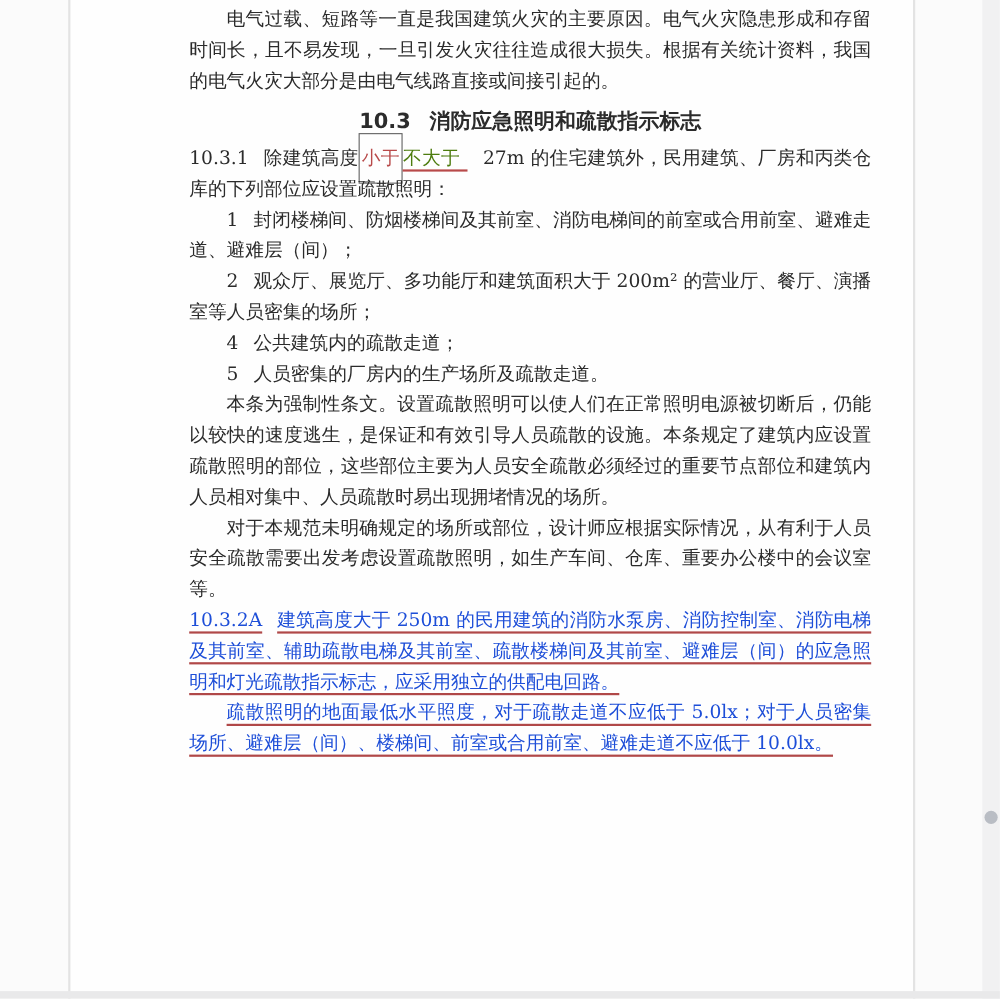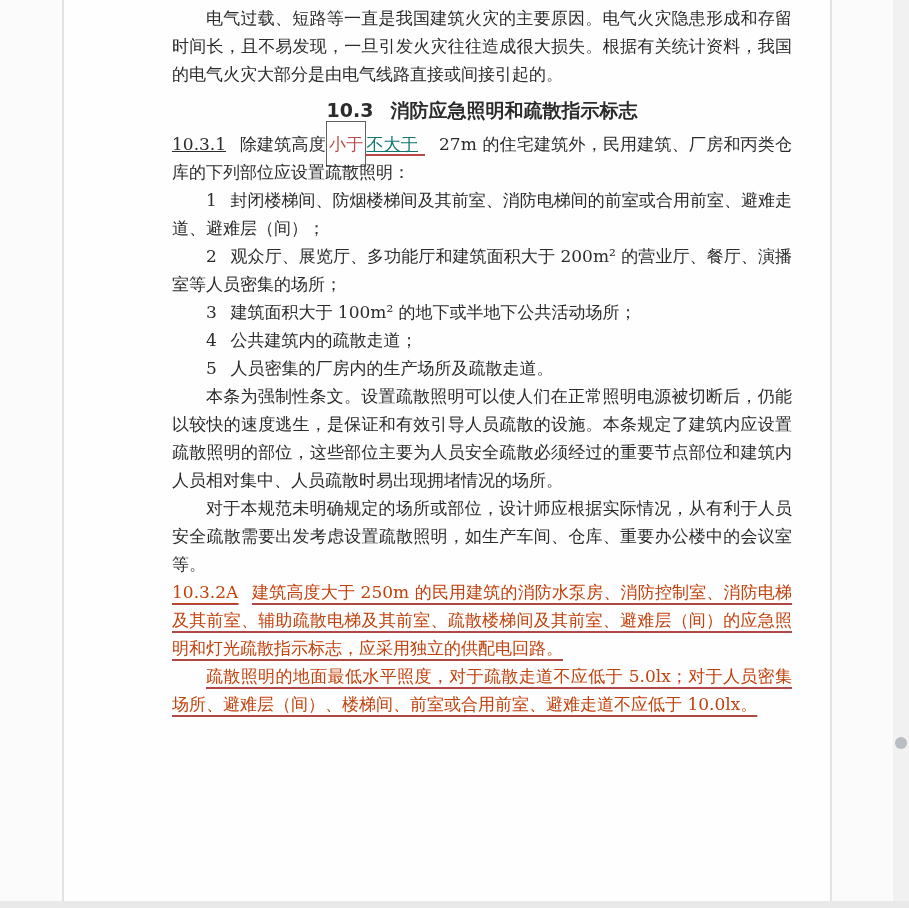--- a/index.html
+++ b/index.html
@@ -74,40 +74,39 @@
   .doc-content p { margin: 0; }
   .indent { text-indent: 2em; }
   .section-heading {
     text-align: center;
     font-weight: bold;
     font-size: 19px;
     font-family: "DejaVu Sans", "Liberation Sans", sans-serif;
     margin: 8px 0 6px 0 !important;
   }
   .section-heading .heading-num { margin-right: 0.9em; text-align: center; }
-  .clause-num { margin-right: 0.8em; text-decoration: underline; }
+  .clause-num { margin-right: 0.8em; }
   .item-num { margin-right: 0.8em; }
   .rev-underline {
-    color: #c2410c;
+    color: #1d4ed8;
     text-decoration: underline;
     text-decoration-color: #b04848;
     text-decoration-thickness: 1.5px;
     text-underline-offset: 5px;
   }
   .rev-deleted-box {
     color: #b84a4a;
     border: 1.5px solid #606060;
     padding: 12px 2px;
   }
   .rev-inserted {
-    color: #0f766e;
+    color: #4d7c0f;
     border-bottom: 2px solid #b84a4a;
     padding-right: 7px;
     margin-right: 14px;
-    text-decoration: underline;
   }
 </style>
 </head>
 <body>
 
 <div class="viewport">
 
   <div class="page-sheet"></div>
   <div class="page-border-left"></div>
   <div class="page-border-right"></div>
@@ -126,23 +125,20 @@
     </p>
 
     <p class="indent">
       <span class="item-num">1</span><span>封闭楼梯间、防烟楼梯间及其前室、消防电梯间的前室或合用前室、避难走道、避难层（间）；</span>
     </p>
 
     <p class="indent">
       <span class="item-num">2</span><span>观众厅、展览厅、多功能厅和建筑面积大于 200m² 的营业厅、餐厅、演播室等人员密集的场所；</span>
     </p>
 
-    <p class="indent">
-      <span class="item-num">3</span><span>建筑面积大于 100m² 的地下或半地下公共活动场所；</span>
-    </p>
 
     <p class="indent">
       <span class="item-num">4</span><span>公共建筑内的疏散走道；</span>
     </p>
 
     <p class="indent">
       <span class="item-num">5</span><span>人员密集的厂房内的生产场所及疏散走道。</span>
     </p>
 
 

